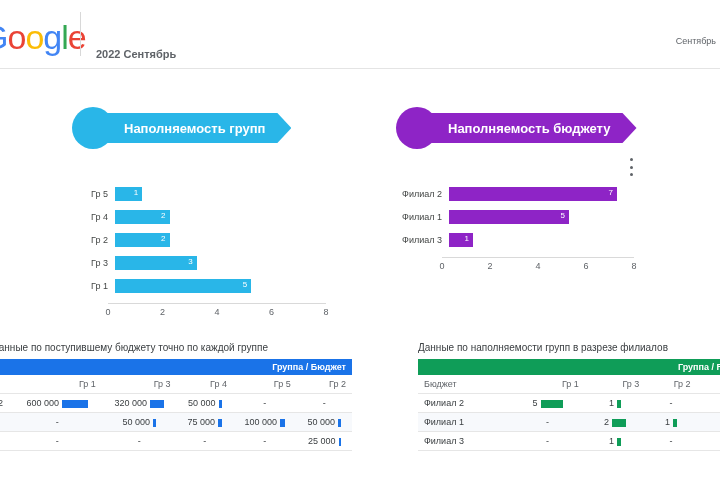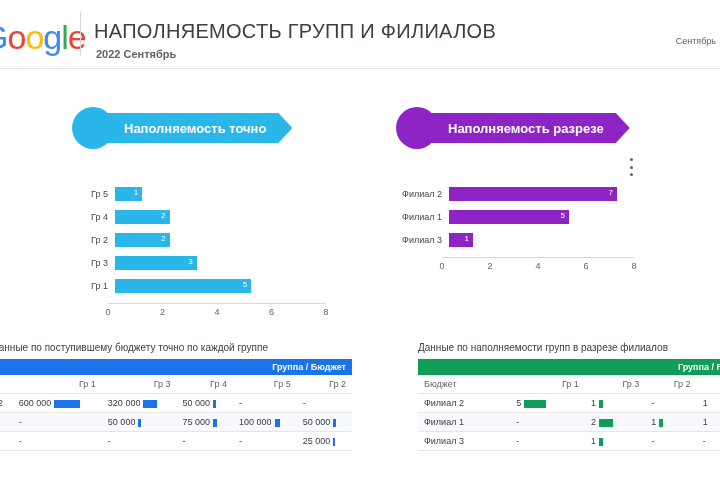--- a/index.html
+++ b/index.html
@@ -204,21 +204,21 @@
     padding: 4px 6px;
     border-bottom: 1px solid #e6e6e6;
     font-weight: normal;
   }
   table th.col {
     color: #5f6368;
     text-align: right;
   }
   table th.col.first, td.first { text-align: left; }
   td.num {
-    text-align: left;
+    text-align: center;
     white-space: nowrap;
     position: relative;
   }
   .cellbar {
     display: inline-block;
     height: 8px;
     vertical-align: middle;
     margin-left: 3px;
   }
   .tbl-blue .cellbar { background: #1a73e8; }
@@ -232,33 +232,32 @@
   .row-alt { background: #f7f9fc; }
 </style>
 </head>
 <body>
 
 <div class="page">
 
   <div class="header">
     <div class="logo" id="logo"><span style="color: rgb(66, 133, 244);">G</span><span style="color: rgb(234, 67, 53);">o</span><span style="color: rgb(251, 188, 5);">o</span><span style="color: rgb(66, 133, 244);">g</span><span style="color: rgb(52, 168, 83);">l</span><span style="color: rgb(234, 67, 53);">e</span></div>
     <div class="divider-v"></div>
-    <div class="title-main">НАПОЛНЯЕМОСТЬ ГРУПП И ФИЛИАЛОВ</div>
     <div class="title-sub">2022 Сентябрь</div>
     <div class="header-right">Сентябрь</div>
   </div>
 
   <div class="banner" id="banner-groups">
     <div class="circle"></div>
-    <div class="ribbon">Наполняемость точно</div>
+    <div class="ribbon">Наполняемость групп</div>
   </div>
 
   <div class="banner" id="banner-branches">
     <div class="circle"></div>
-    <div class="ribbon">Наполняемость разрезе</div>
+    <div class="ribbon">Наполняемость бюджету</div>
   </div>
 
   <div class="kebab">
     <i></i>
       <i></i>
       <i></i>
   </div>
 
   <div class="chart" id="chart-groups">
     <div class="rows" id="rows-groups">

